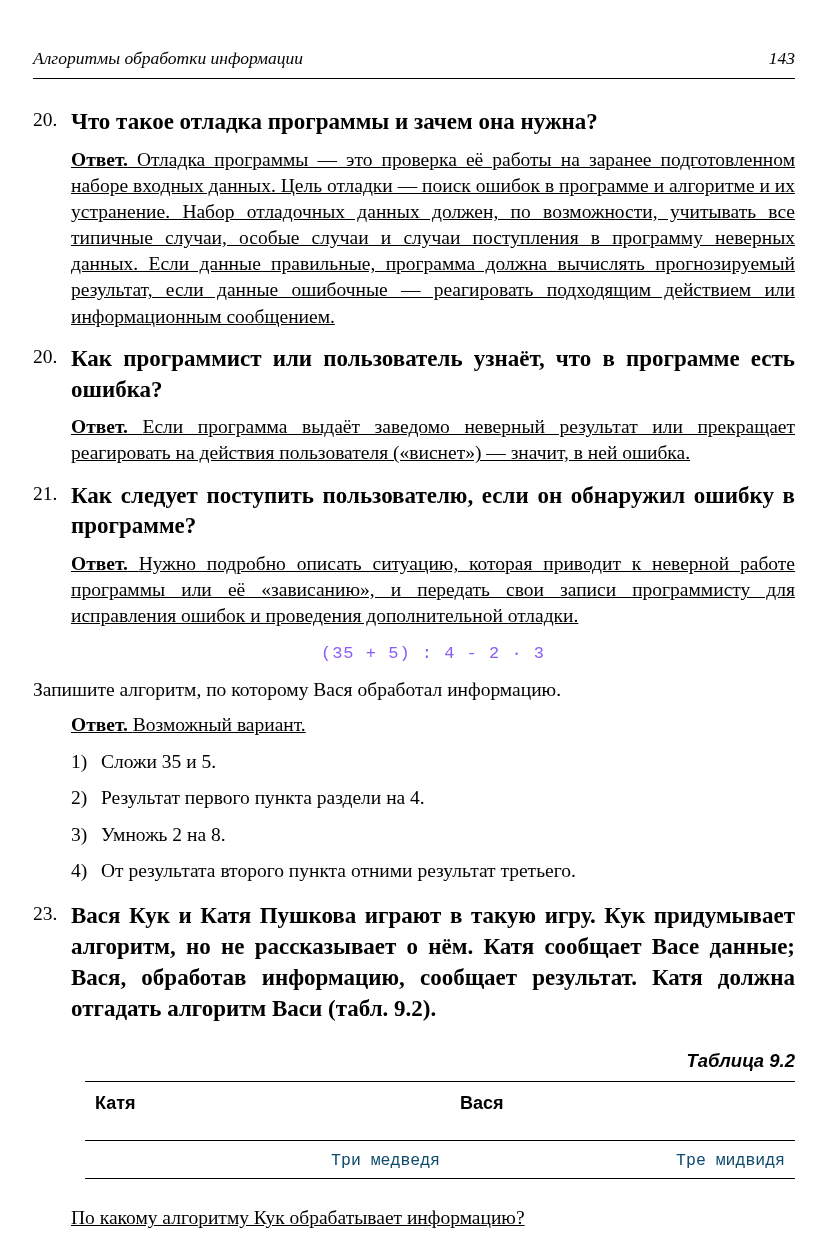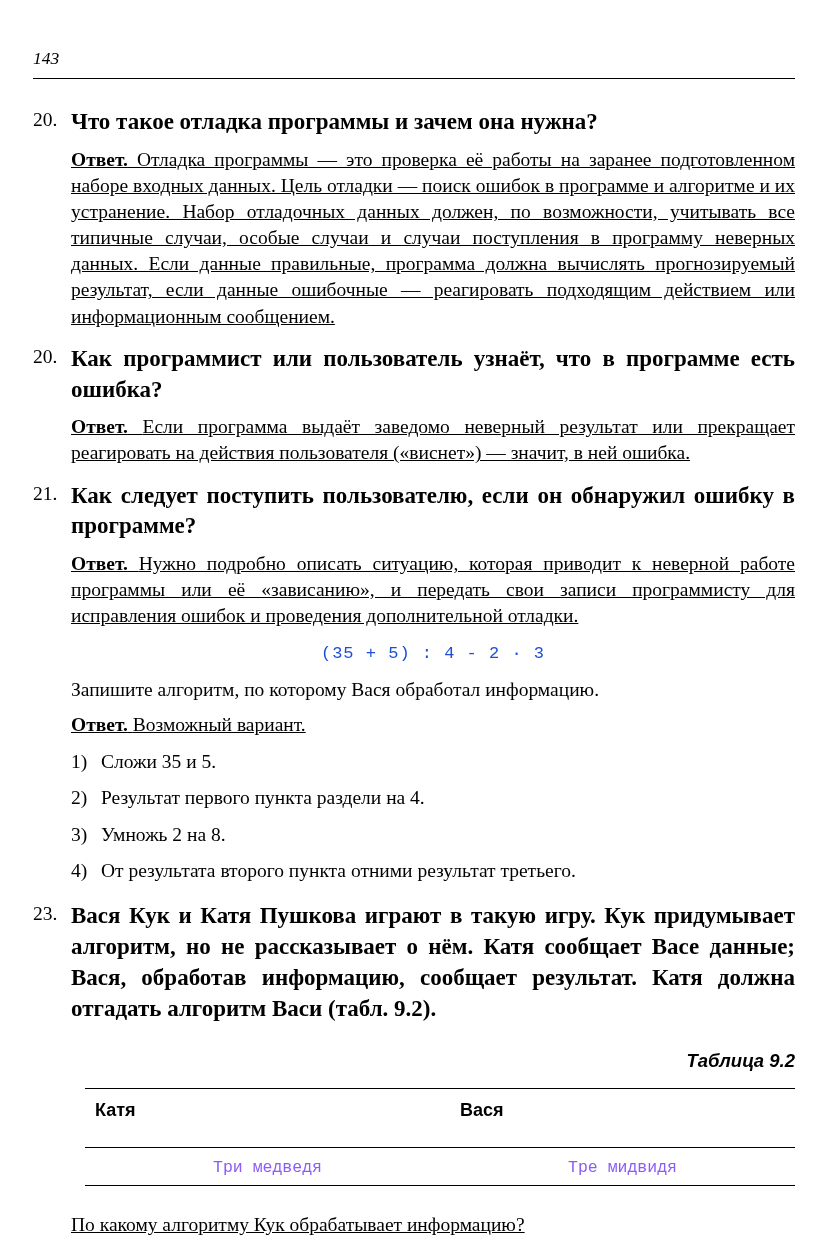--- a/index.html
+++ b/index.html
@@ -52,44 +52,43 @@
     text-align: justify;
     text-decoration: underline;
   }
   .answer b { font-weight: bold; }
 
   .formula {
     margin: 12px 0 14px 38px;
     text-align: center;
     font-family: "Liberation Mono", monospace;
     font-size: 17px;
-    color: #1d4ed8;
+    color: #8b5cf6;
     letter-spacing: 1px;
   }
   .plain-line {
-    margin-left: 38px;
     margin-top: 12px;
     font-size: 19.5px;
     line-height: 1.34;
   }
   .steps { margin-top: 4px; }
   .step {
     display: flex;
     margin-left: 38px;
     margin-top: 11px;
     font-size: 19.5px;
     line-height: 1.3;
   }
   .step-n { width: 30px; flex-shrink: 0; }
   .step-t { flex: 1; }
 
   
   .tbl-caption {
     margin-top: 26px;
-    margin-bottom: 16px;
+    margin-bottom: 9px;
     text-align: right;
     font-family: "Liberation Sans", sans-serif;
     font-weight: bold;
     font-style: italic;
     font-size: 18.5px;
     padding-right: 0px;
   }
   table.game {
     margin-left: 52px;
     width: 710px;
@@ -101,39 +100,40 @@
     font-family: "Liberation Sans", sans-serif;
     font-weight: bold;
     font-size: 18px;
     text-align: left;
     padding: 11px 10px 26px 10px;
     border-bottom: 1.5px solid #000;
   }
   table.game tbody td {
     font-family: "Liberation Mono", monospace;
     font-size: 16.5px;
-    color: #8b5cf6;
-    text-align: center;
+    color: #0c4a6e;
+    text-align: right;
     padding: 10px 10px 8px 10px;
   }
   table.game .col1 { width: 365px; }
 
   .closing {
     margin-left: 38px;
     margin-top: 28px;
     font-size: 19.5px;
     text-decoration: underline;
   }
 </style>
 </head>
 <body>
 
 <div class="page">
 
   <div class="runhead">
+    <span class="rh-title">Алгоритмы обработки информации</span>
     <span class="rh-page">143</span>
   </div>
 
   <div class="qa">
     <div class="q-row">
       <span class="q-num">20.</span>
       <span class="q-text">Что такое отладка программы и зачем она нужна?</span>
     </div>
     <p class="answer"><b>Ответ.</b> <span>Отладка программы — это проверка её работы на заранее подготовленном наборе входных данных. Цель отладки — поиск ошибок в программе и алгоритме и их устранение. Набор отладочных данных должен, по возможности, учитывать все типичные случаи, особые случаи и случаи поступления в программу неверных данных. Если данные правильные, программа должна вычислять прогнозируемый результат, если данные ошибочные — реагировать подходящим действием или информационным сообщением.</span></p>
   </div>

